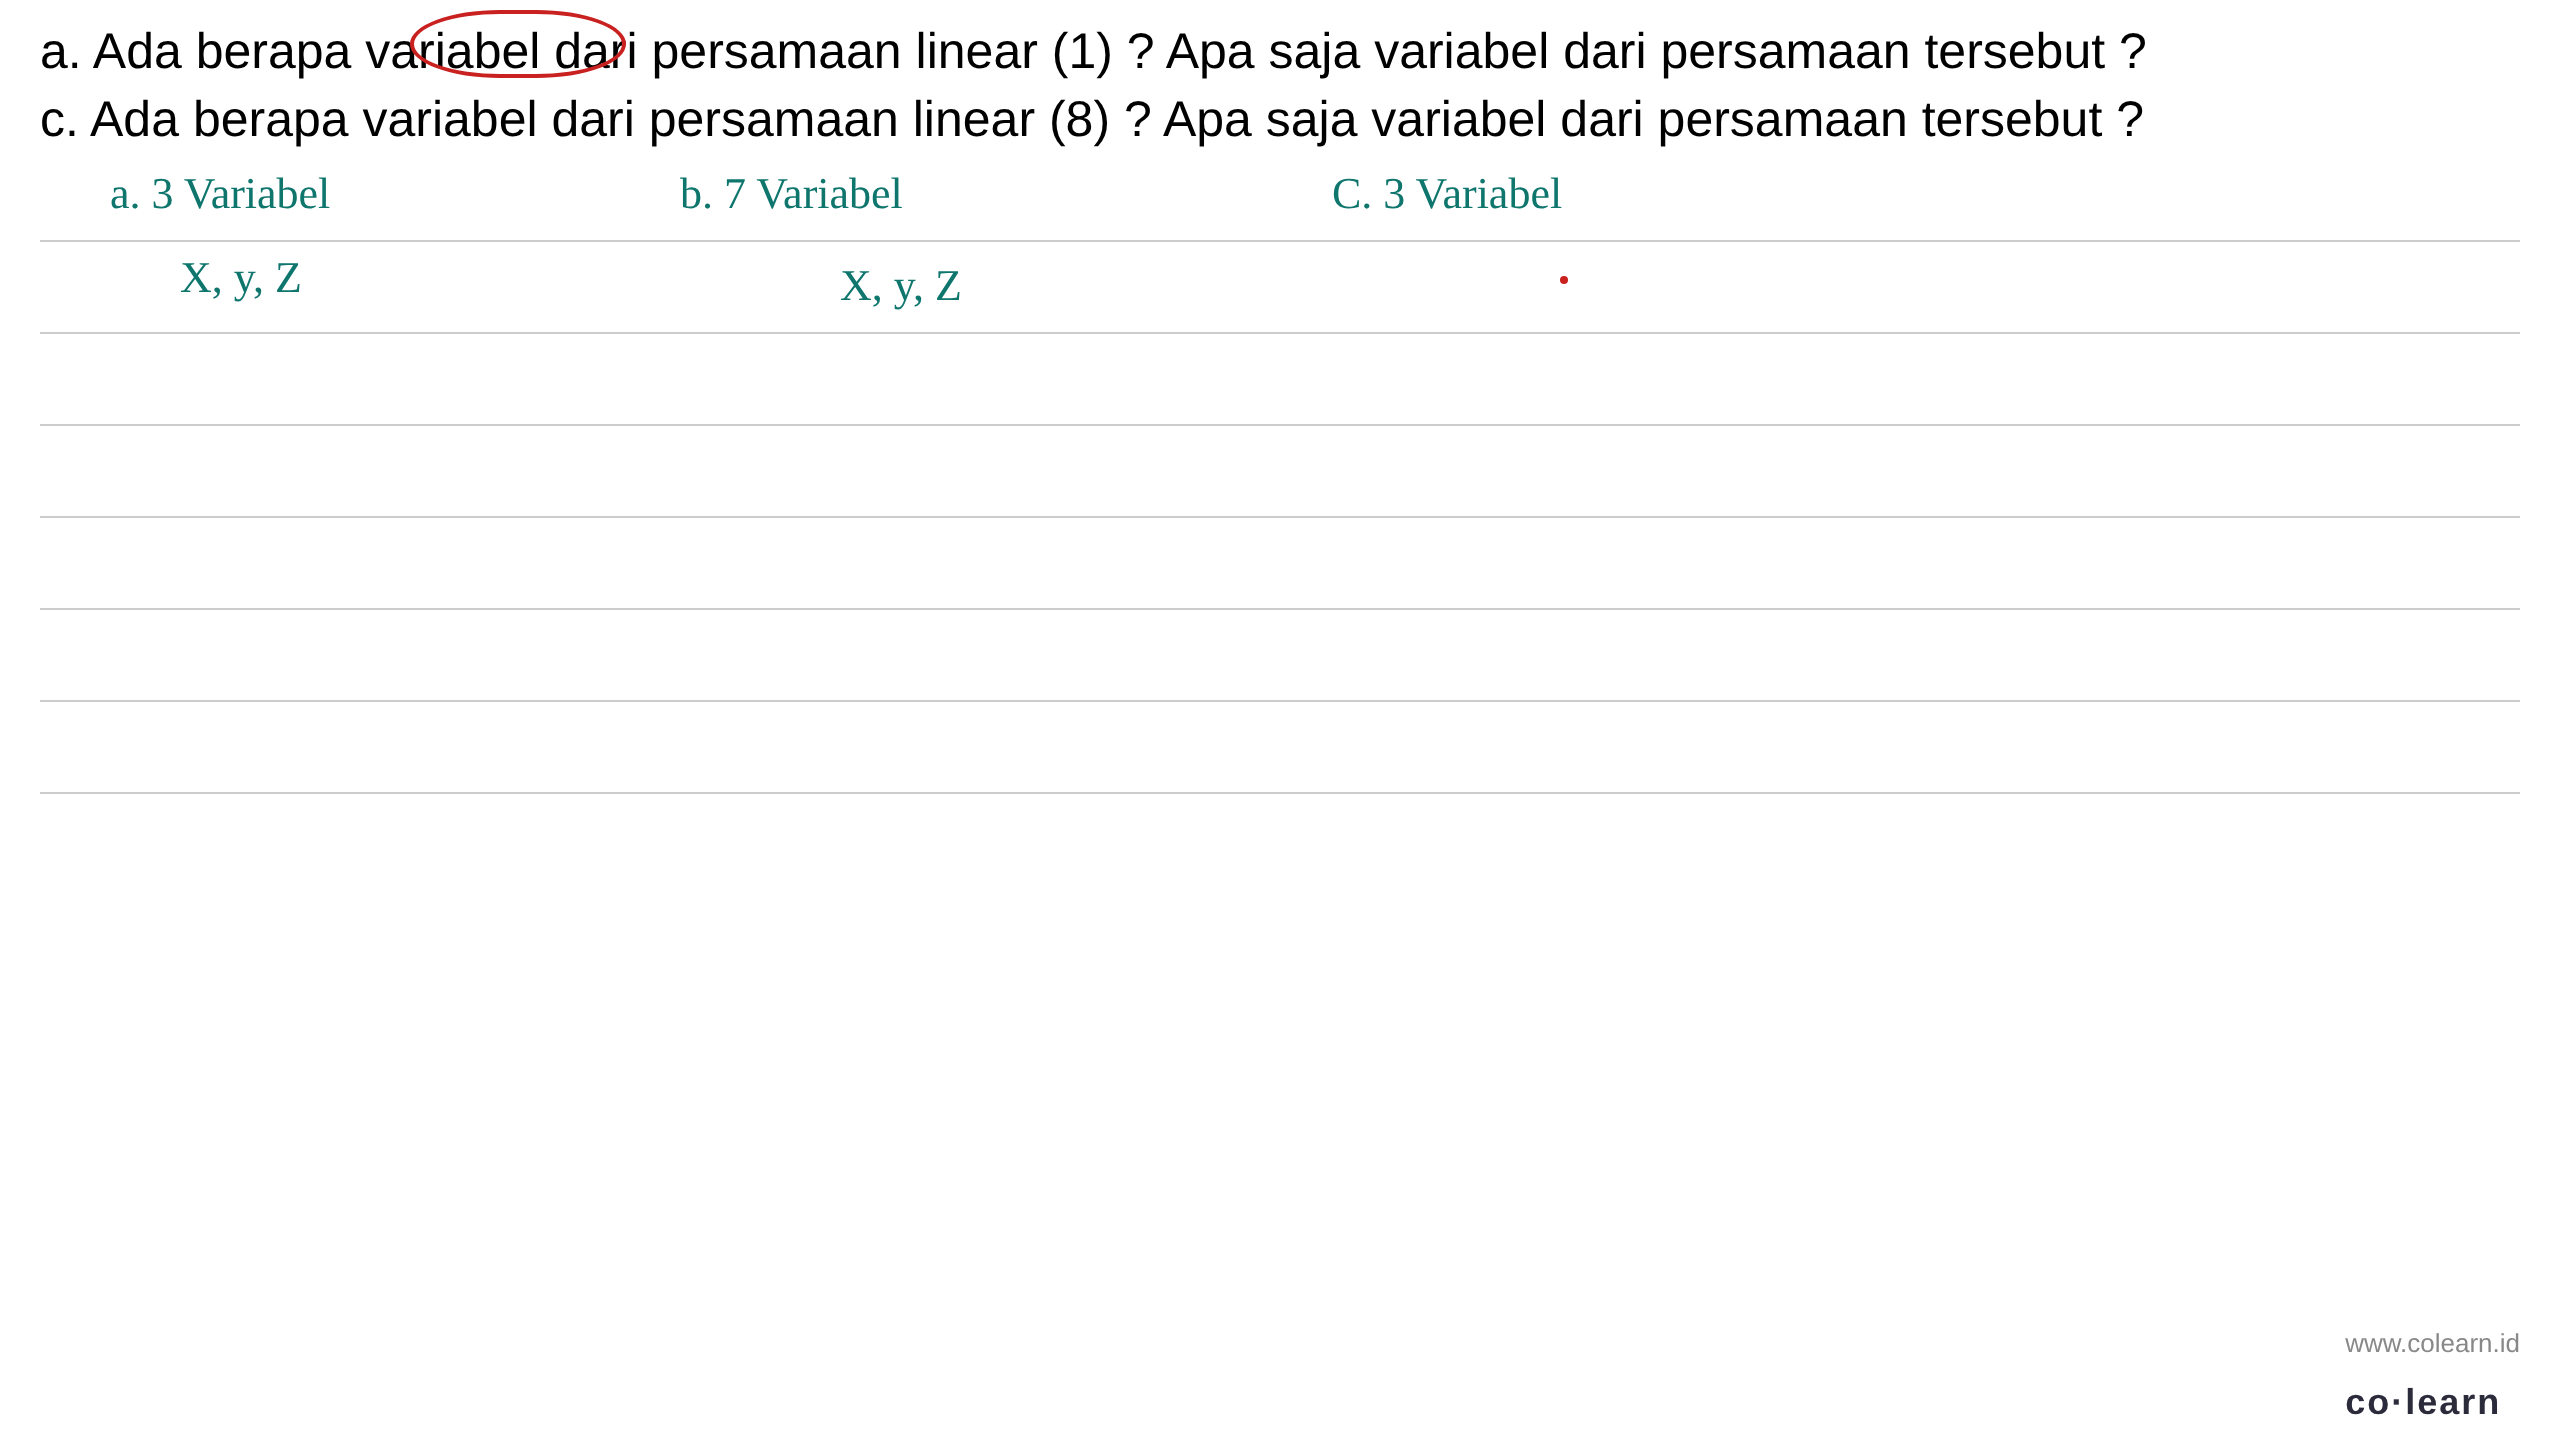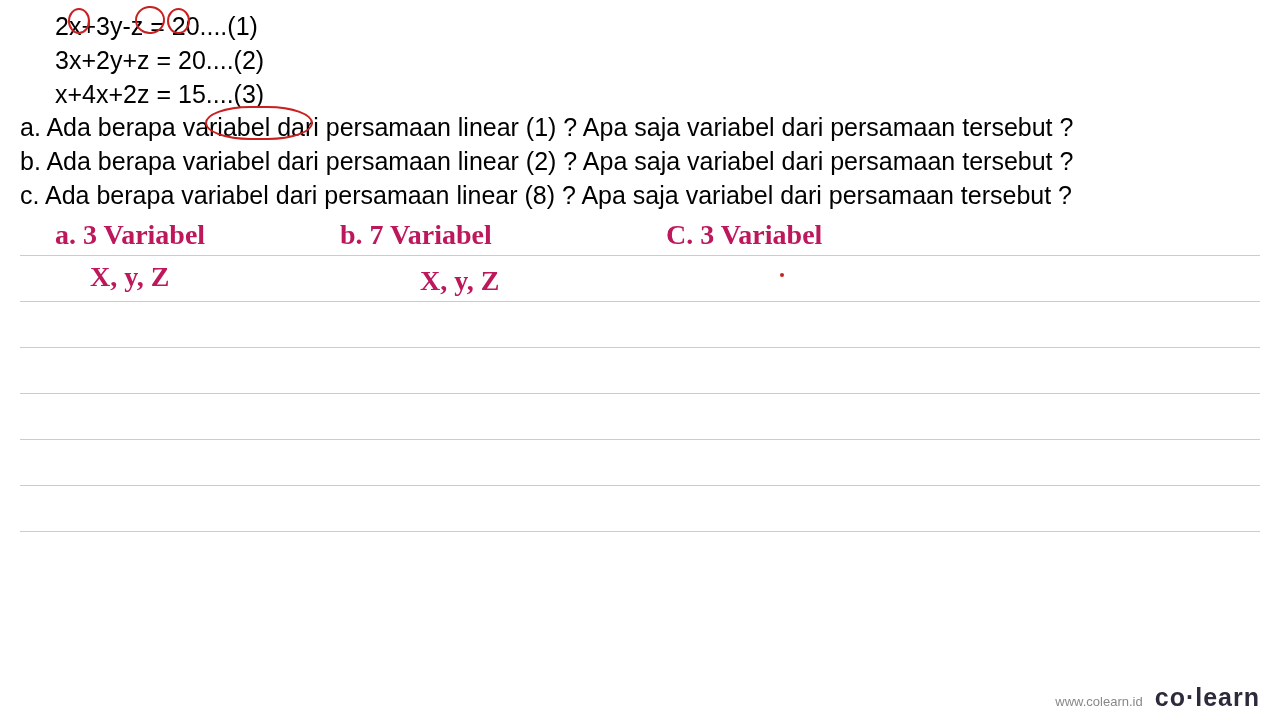--- a/index.html
+++ b/index.html
@@ -73,70 +73,60 @@
       height: 360px;
     }
     .ruled-line {
       position: absolute;
       width: 100%;
       height: 1px;
       background: #ccc;
     }
     .handwritten {
       font-family: 'Comic Sans MS', cursive;
-      font-weight: bold;
-      color: #be185d;
+      font-weight: normal;
+      color: #0f766e;
       position: absolute;
-      font-size: 28px;
+      font-size: 22px;
     }
     .footer {
       position: absolute;
       bottom: 8px;
       right: 20px;
       display: flex;
       align-items: baseline;
       gap: 12px;
+      flex-direction: column;
     }
     .footer-url {
       font-size: 13px;
       color: #888;
     }
     .footer-logo {
-      font-size: 25px;
+      font-size: 18px;
       font-weight: bold;
       color: #2b2b3b;
       letter-spacing: 1px;
     }
     .dot {
       position: absolute;
       width: 4px;
       height: 4px;
       background: #c92020;
       border-radius: 50%;
     }
   </style>
 </head>
 <body>
 
 <div class="problem-text">
-  <div class="equations">
-    <div class="eq-line">
-      <span>2x+3y-z = 20....(1)</span>
-      <span class="circle-x"></span>
-      <span class="circle-y"></span>
-      <span class="circle-z"></span>
-    </div>
-    <div class="eq-line">3x+2y+z = 20....(2)</div>
-    <div class="eq-line">x+4x+2z = 15....(3)</div>
-  </div>
   <div class="question-a">
     <span>a. Ada berapa variabel dari persamaan linear (1) ? Apa saja variabel dari persamaan tersebut ?</span>
     <span class="circle-variabel"></span>
   </div>
-  <div>b. Ada berapa variabel dari persamaan linear (2) ? Apa saja variabel dari persamaan tersebut ?</div>
   <div>c. Ada berapa variabel dari persamaan linear (8) ? Apa saja variabel dari persamaan tersebut ?</div>
 </div>
 
 <div class="handwritten-area">
   <div class="ruled-line" style="top: 40px;"></div>
   <div class="ruled-line" style="top: 86px;"></div>
   <div class="ruled-line" style="top: 132px;"></div>
   <div class="ruled-line" style="top: 178px;"></div>
   <div class="ruled-line" style="top: 224px;"></div>
   <div class="ruled-line" style="top: 270px;"></div>

